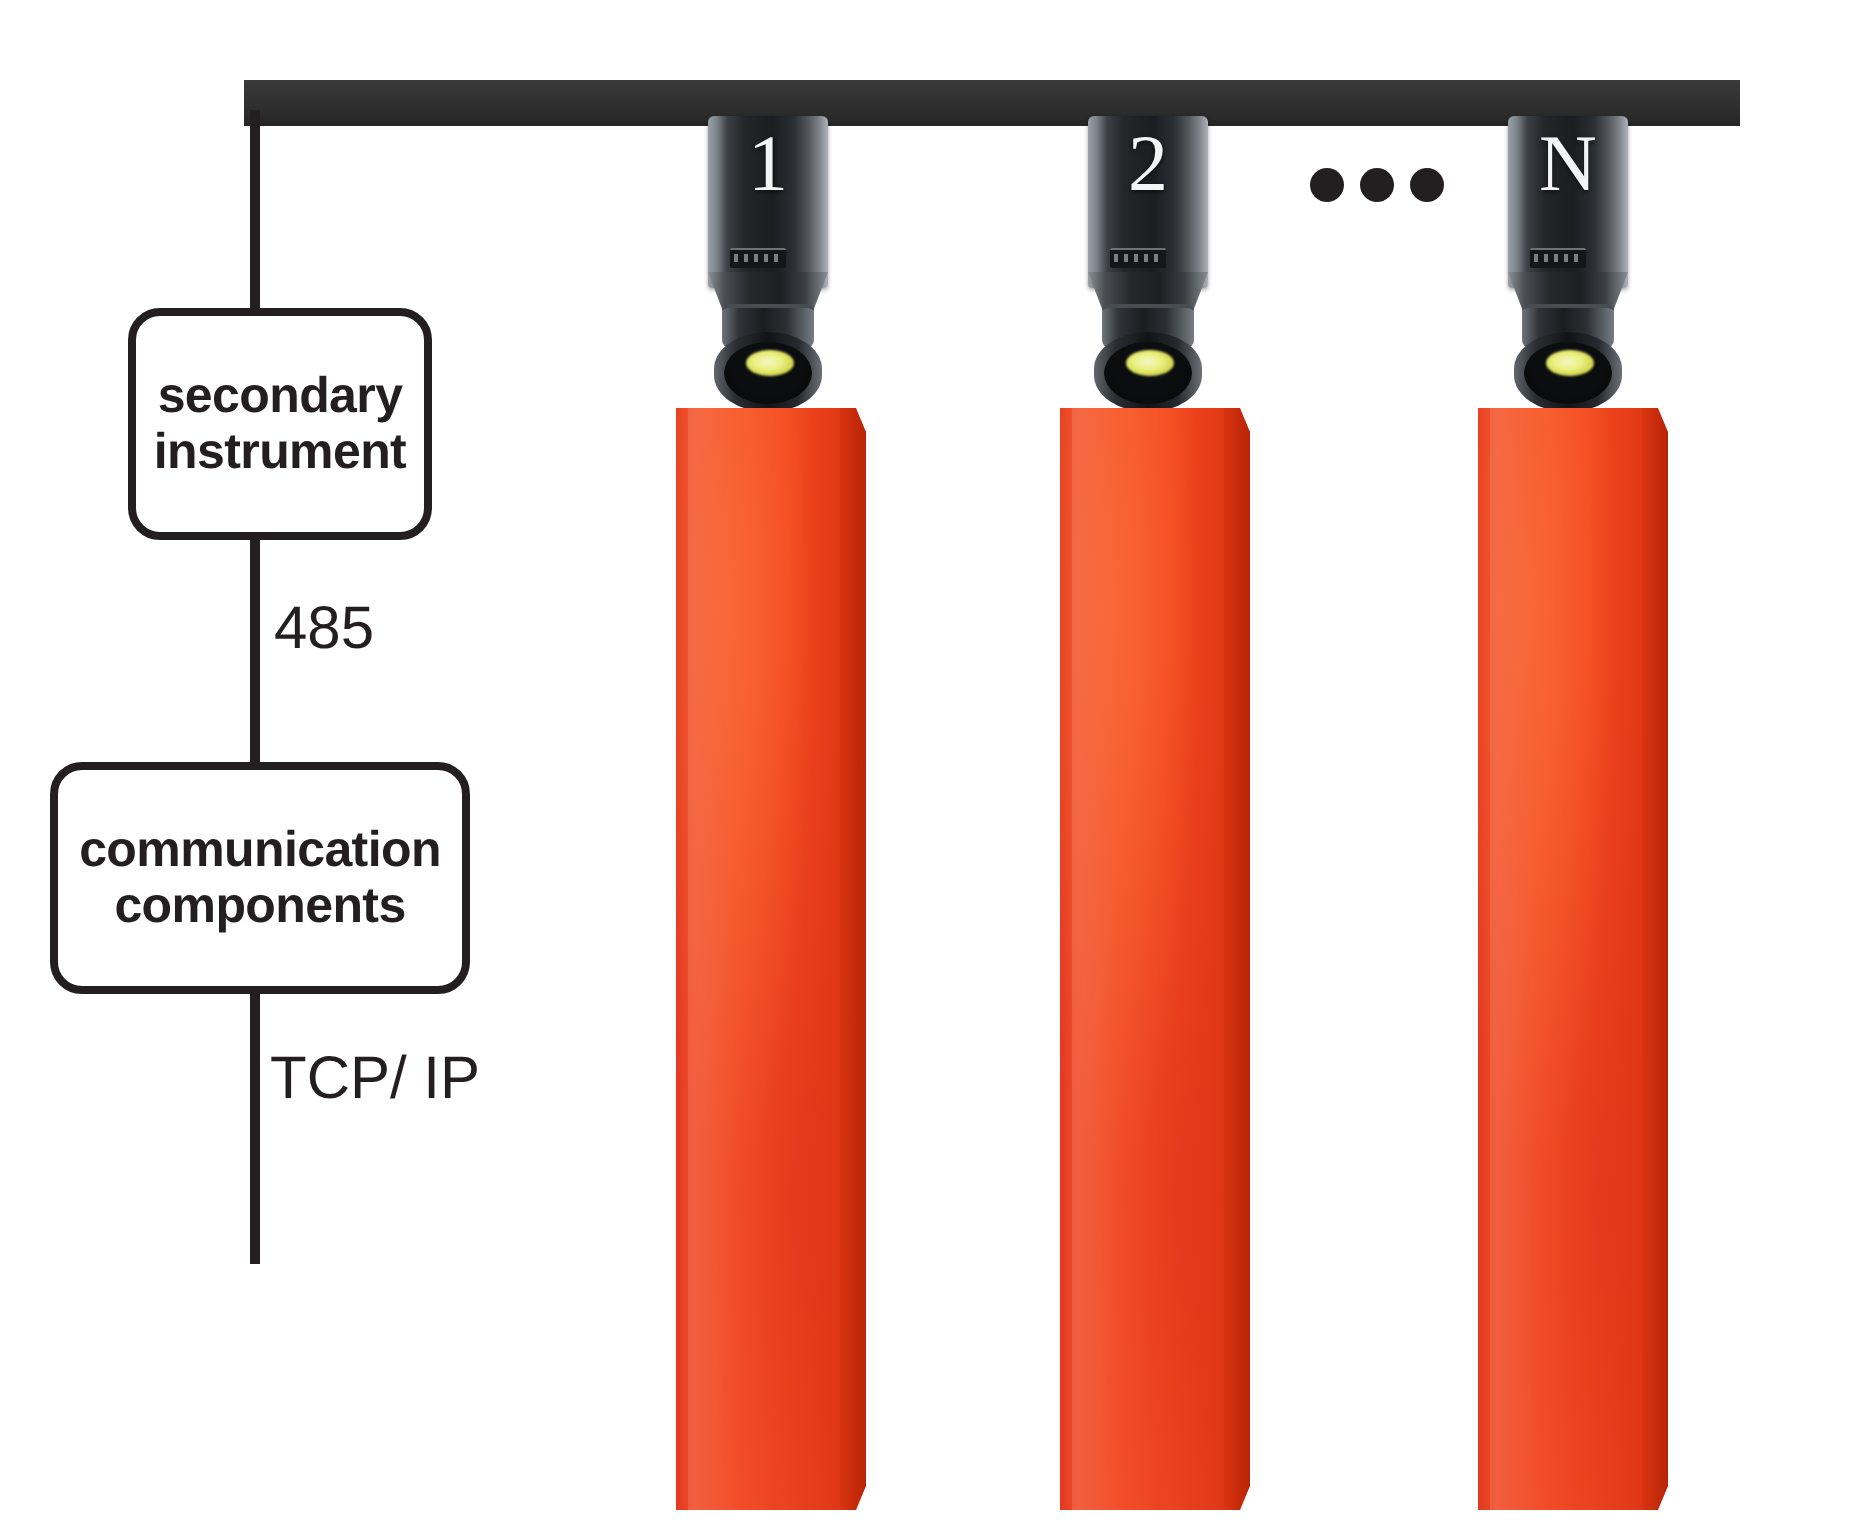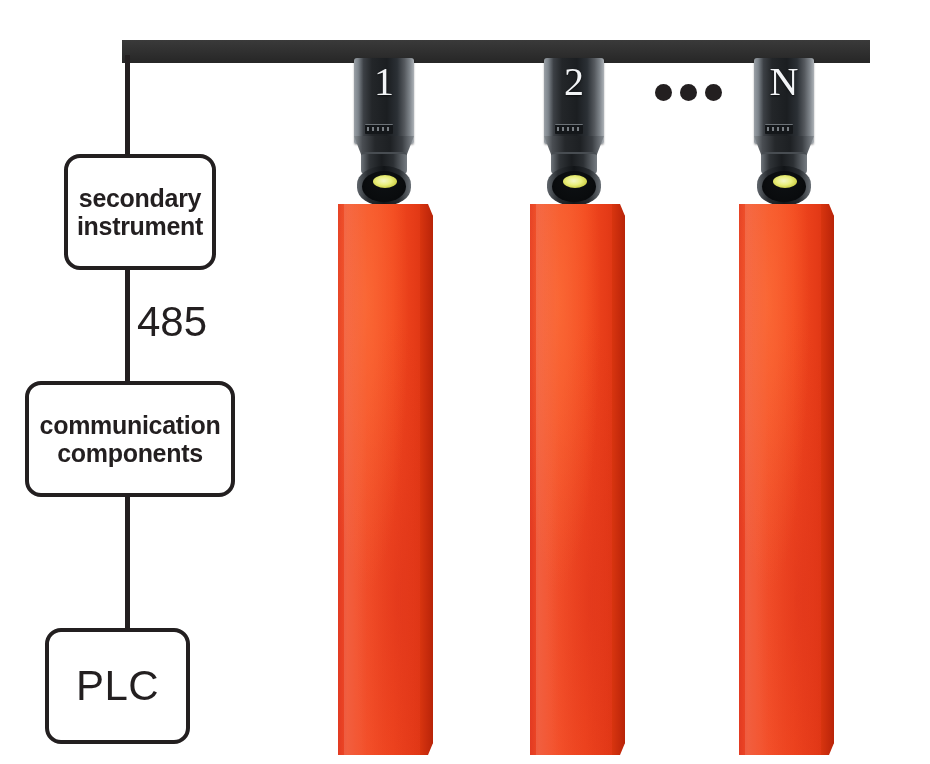--- a/index.html
+++ b/index.html
@@ -84,21 +84,21 @@
   .node-plc .node-label {
     font-size: 42px;
     font-weight: normal;
     letter-spacing: 0.5px;
   }
 
   
   .link-label {
     position: absolute;
     color: #231f20;
-    font-size: 42px;
+    font-size: 30px;
     font-weight: normal;
     white-space: pre;
   }
   .label-485   { left: 137px; top: 298px; }
   .label-tcpip { left: 135px; top: 523px; }
 
   
   .ellipsis {
     position: absolute;
     left: 655px;
@@ -284,24 +284,22 @@
 instrument</span>
   </div>
 
   <div class="link-label label-485">485</div>
 
   <div class="node node-comm">
     <span class="node-label">communication
 components</span>
   </div>
 
-
-  <div class="node node-plc">
-    <span class="node-label">PLC</span>
-  </div>
+  <div class="link-label label-tcpip">TCP/ IP</div>
+
 
   <div class="sensor" style="left:348px;">
     <div class="body"></div>
     <div class="sid">1</div>
     <div class="strip"></div>
     <div class="shoulder"></div>
     <div class="barrel"></div>
     <div class="lens-ring"></div>
     <div class="lens-glass">
       <div class="lens-glow"></div>

